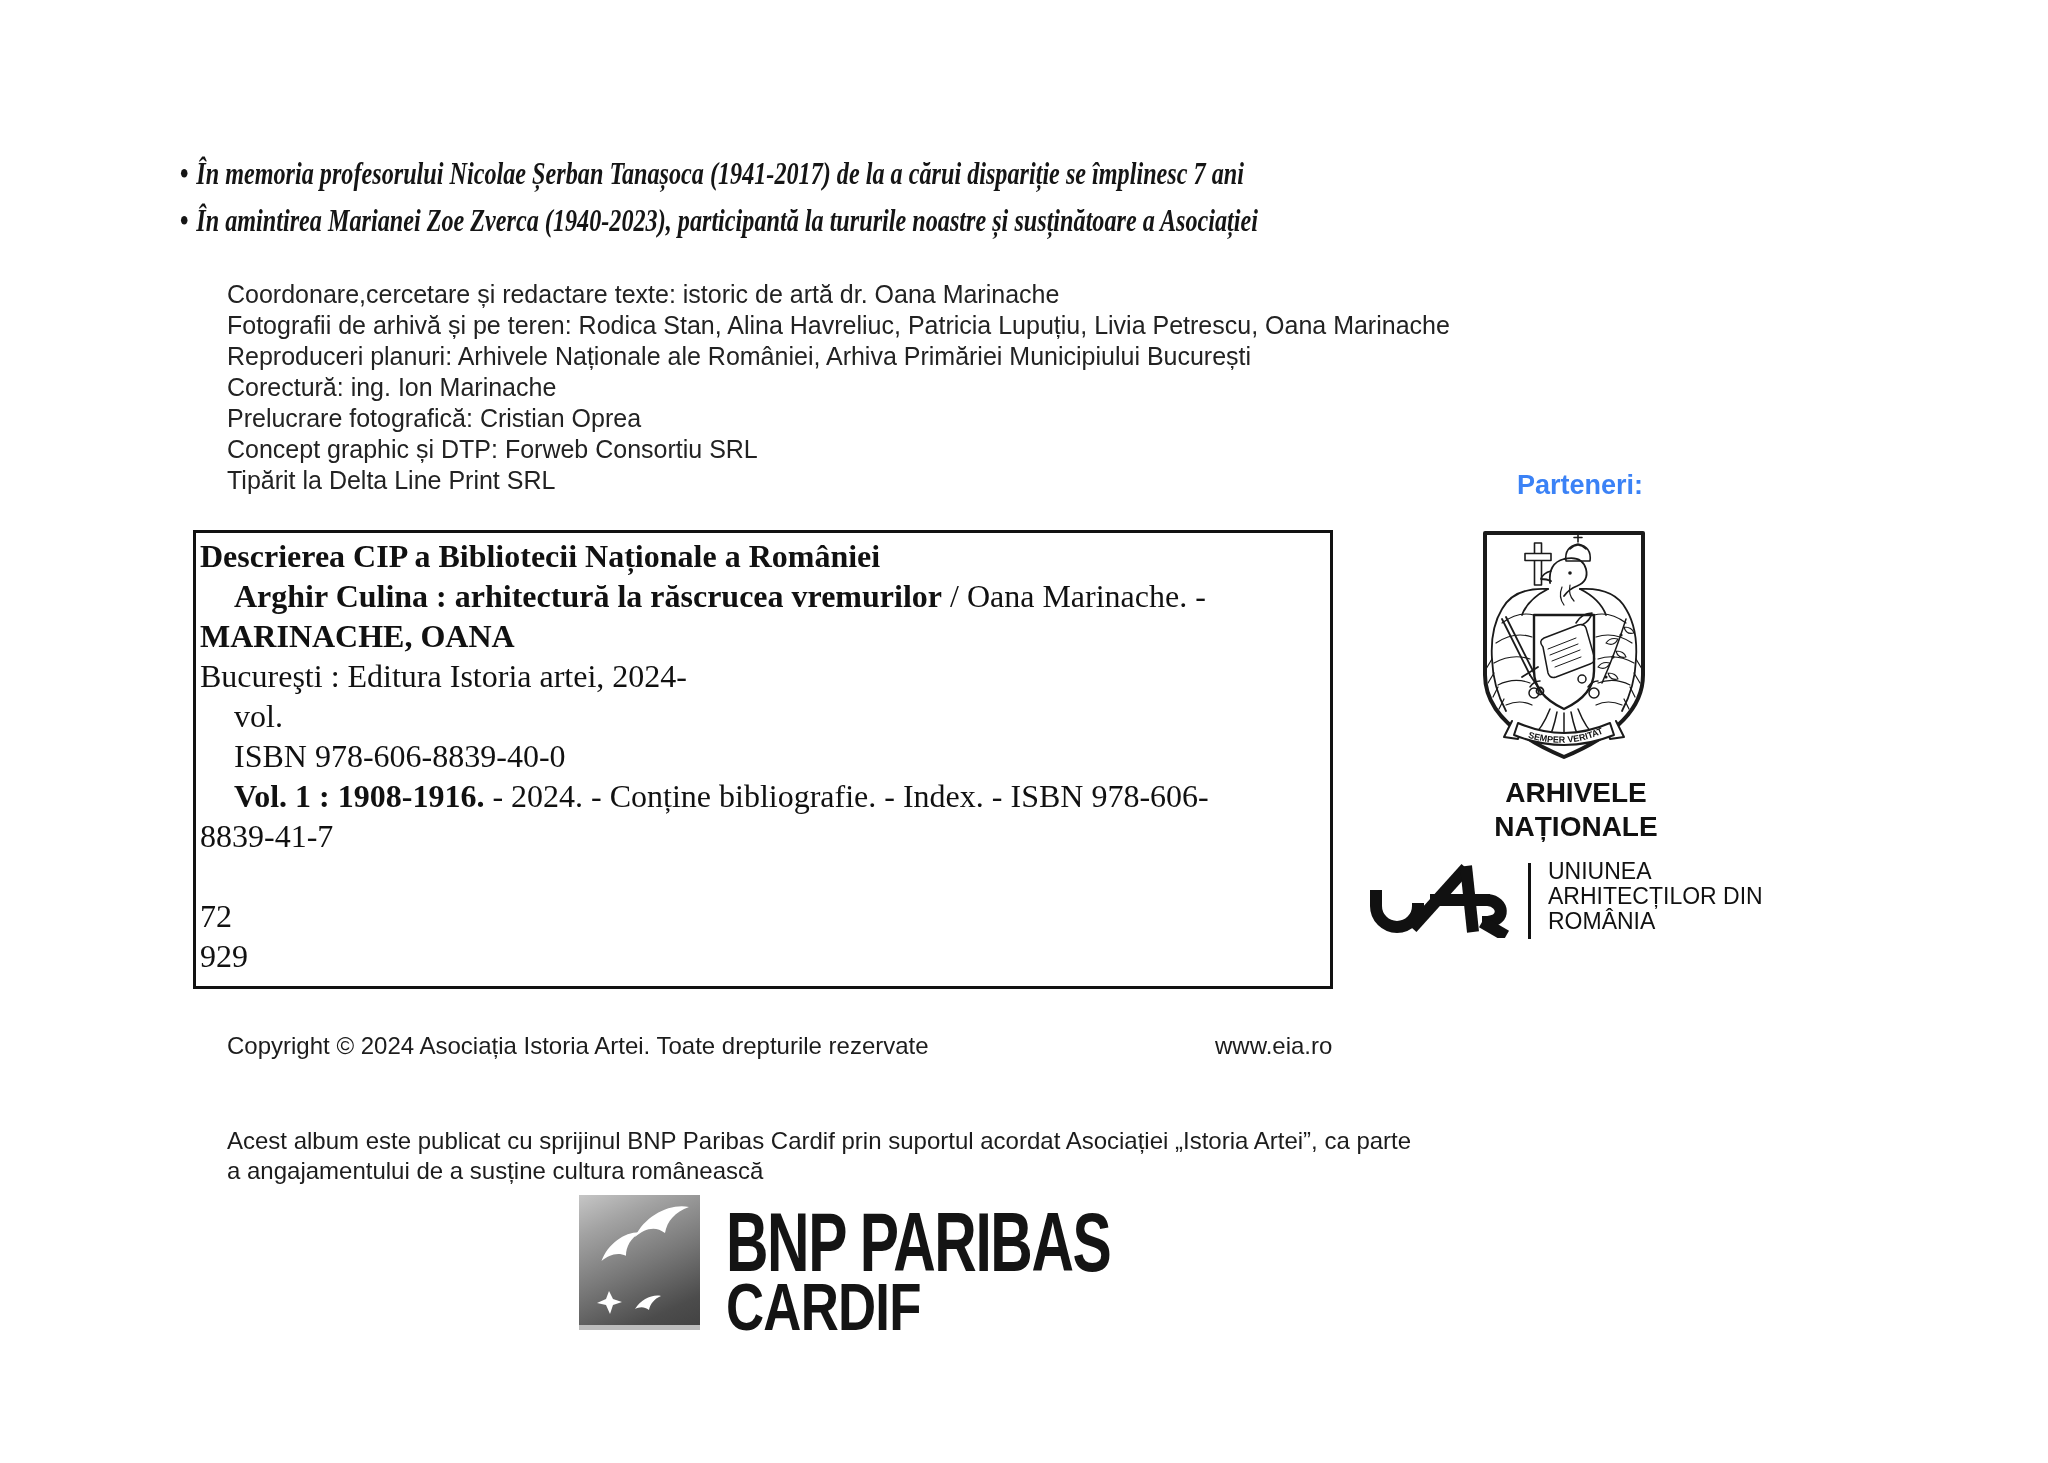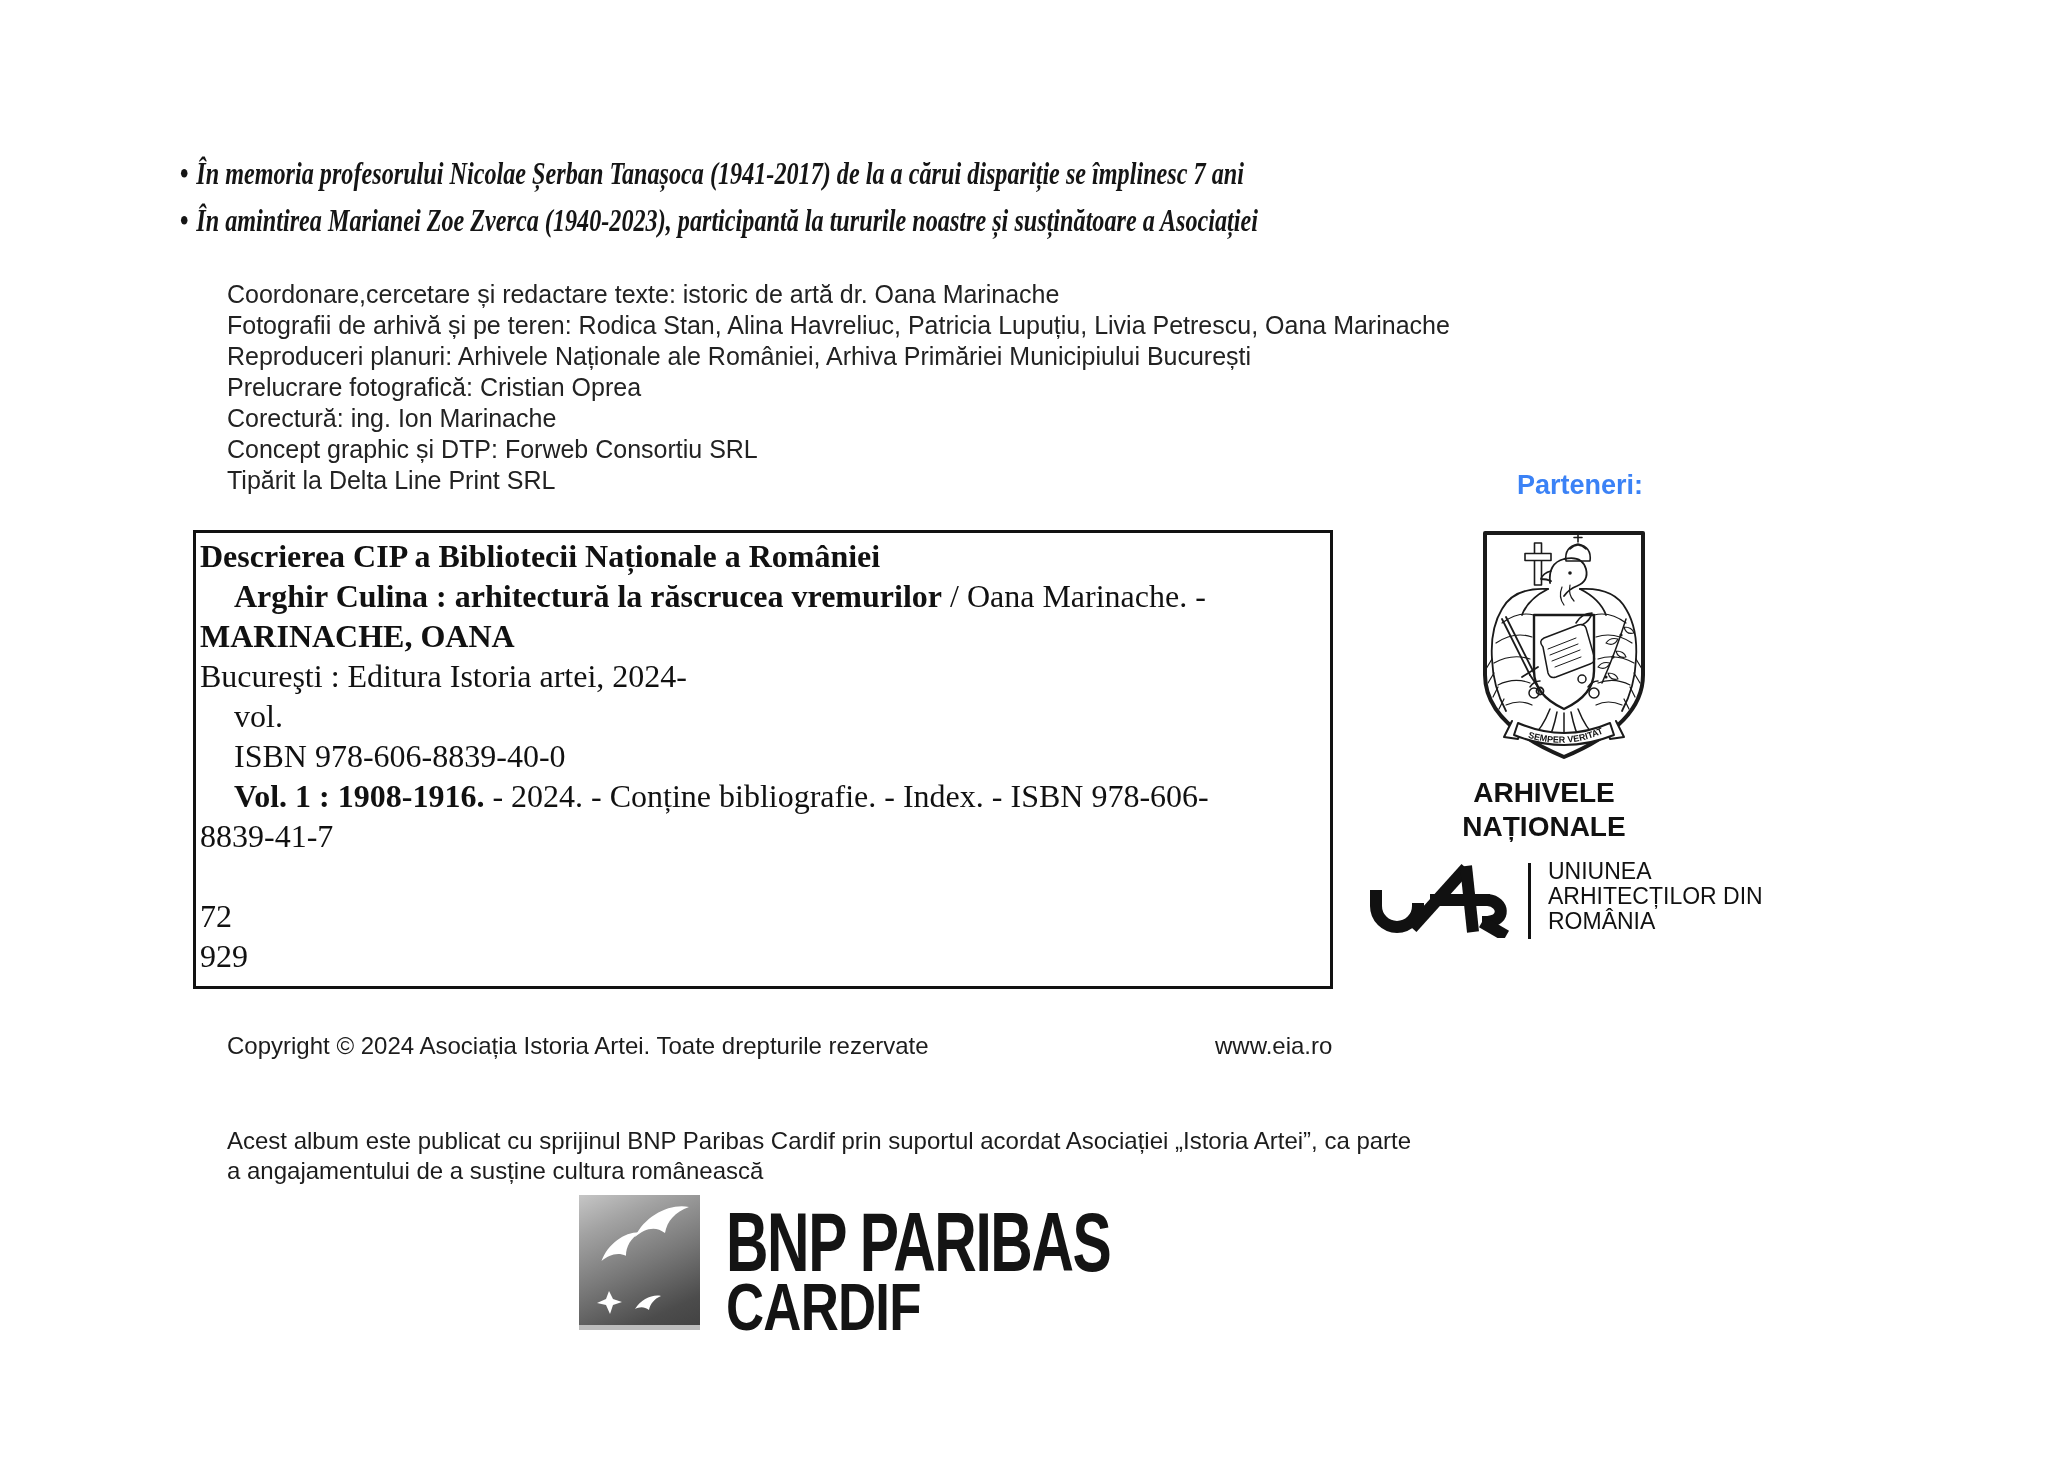--- a/index.html
+++ b/index.html
@@ -21,21 +21,21 @@
            box-sizing:border-box;background:#fff;font-family:"Liberation Serif",serif;
            font-size:32px;line-height:40px;color:#111;padding:3px 6px 14px 4px;
            white-space:nowrap;overflow:hidden;}
   .cip-line.indent{padding-left:34px;}
   .cip-line.blank{height:40px;}
   .cip-bold{font-weight:bold;}
 
   
   .parteneri{position:absolute;left:1474px;top:470px;font-weight:bold;font-size:27px;color:#3b82f6;margin-left:43px;}
   .coat{position:absolute;left:1478px;top:527px;width:172px;height:237px;}
-  .arhivele{position:absolute;left:1428px;top:776px;width:232px;text-align:center;
+  .arhivele{position:absolute;left:1460px;top:776px;width:232px;text-align:center;
             font-weight:bold;font-size:28px;line-height:34px;color:#111;white-space:nowrap;}
   .uar-logo{position:absolute;left:1370px;top:862px;width:142px;height:76px;}
   .uar-divider{position:absolute;left:1528px;top:863px;width:3px;height:76px;background:#111;}
   .uar-text{position:absolute;left:1548px;top:859px;font-weight:normal;font-size:23px;
             line-height:25px;color:#111;white-space:nowrap;}
 
   
   .legal{position:absolute;left:227px;top:1032px;font-size:24px;line-height:28px;white-space:nowrap;}
   .website{position:absolute;left:1215px;top:1032px;font-size:24px;}
   .sponsor-text{position:absolute;left:227px;top:1126px;font-size:24px;line-height:30px;white-space:nowrap;}
@@ -57,22 +57,22 @@
 
   <div class="memorial">
     <div><span class="bullet">•</span><span>În memoria profesorului Nicolae Șerban Tanașoca (1941-2017) de la a cărui dispariție se împlinesc 7 ani</span></div>
     <div><span class="bullet">•</span><span>În amintirea Marianei Zoe Zverca (1940-2023), participantă la tururile noastre și susținătoare a Asociației</span></div>
   </div>
 
   <div class="credits">
     <div>Coordonare,cercetare și redactare texte: istoric de artă dr. Oana Marinache</div>
     <div>Fotografii de arhivă și pe teren: Rodica Stan, Alina Havreliuc, Patricia Lupuțiu, Livia Petrescu, Oana Marinache</div>
     <div>Reproduceri planuri: Arhivele Naționale ale României, Arhiva Primăriei Municipiului București</div>
+    <div>Corectură: ing. Ion Marinache</div>
     <div>Prelucrare fotografică: Cristian Oprea</div>
-    <div>Corectură: ing. Ion Marinache</div>
     <div>Concept graphic și DTP: Forweb Consortiu SRL</div>
     <div>Tipărit la Delta Line Print SRL</div>
   </div>
 
   <div class="cip-box">
     <div class="cip-line cip-bold">Descrierea CIP a Bibliotecii Naționale a României</div>
     <div class="cip-line indent"><span class="cip-bold">Arghir Culina : arhitectură la răscrucea vremurilor</span><span> / Oana Marinache. -</span></div>
     <div class="cip-line cip-bold">MARINACHE, OANA</div>
     <div class="cip-line">Bucureşti : Editura Istoria artei, 2024-</div>
     <div class="cip-line indent">vol.</div>

